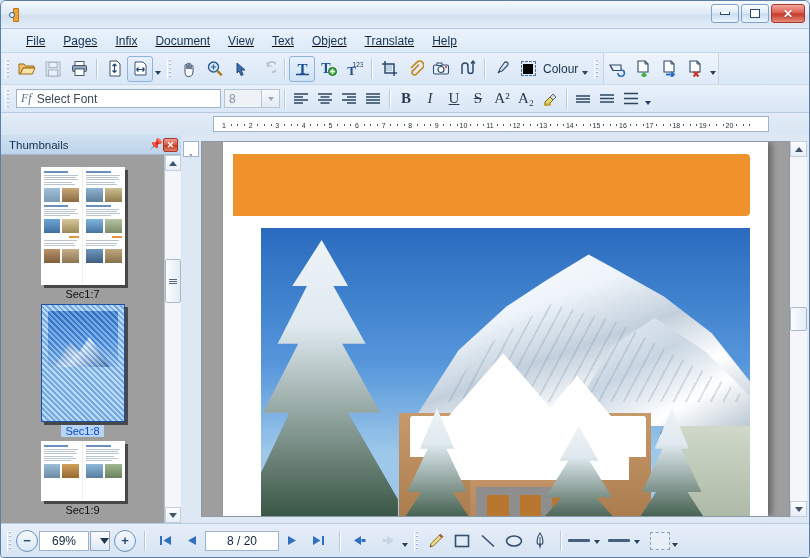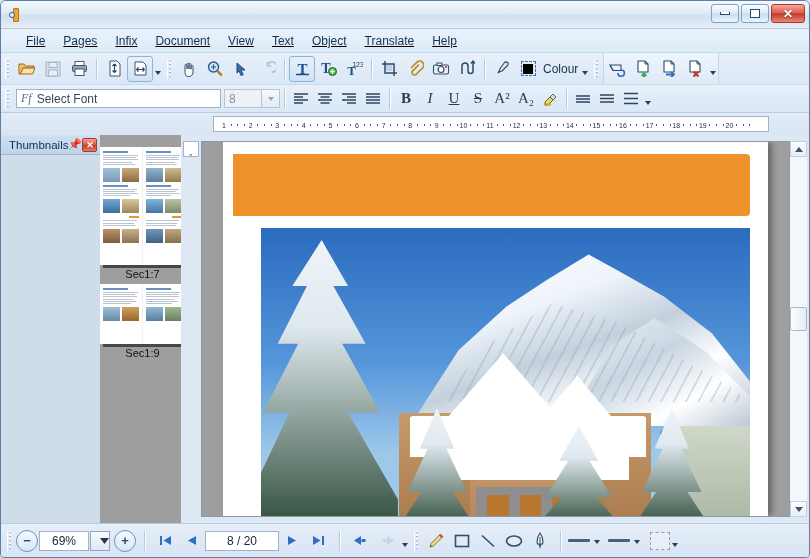--- a/index.html
+++ b/index.html
@@ -110,21 +110,21 @@
   .hruler {
     margin-left:212px;height:16px;flex:1;margin-right:40px;
     background:#fff;border:1px solid #9fb4ca;position:relative;overflow:hidden;
     font-size:7px;color:#1d2b3a;
   }
   .hruler .tk { position:absolute;top:0;height:16px;display:flex;align-items:center;justify-content:center;}
   .hruler .mk { position:absolute;top:7px;width:1px;height:2px;background:#4a5a6b;}
   
   .main { flex:1;display:flex;min-height:0; }
   
-  .thumbpanel { width:180px;flex:0 0 180px;display:flex;background:#cfdcea;}
+  .thumbpanel { width:180px;flex:0 0 180px;display:flex;flex-direction:column;background:#cfdcea;}
   .thumbhead {
     height:20px;flex:0 0 20px;display:flex;align-items:center;
     background:linear-gradient(180deg,#cfe0f1 0%,#bed4ea 100%);
     padding:0 3px 0 8px; border-bottom:1px solid #9fb8d2;
   }
   .thumbhead .t { flex:1;font-size:11.5px;color:#123050; }
   .pinbtn{width:14px;height:14px;display:flex;align-items:center;justify-content:center;color:#1b3a5c;font-size:11px;}
   .closebtn{
     width:15px;height:14px;border:1px solid #a8382b;border-radius:2px;
     background:linear-gradient(180deg,#f0a093 0%,#d2563f 50%,#bf3b25 52%,#e07d66 100%);
@@ -738,20 +738,29 @@
                   </div>
                 <div class="mini-imgs">
                     <div style="background:linear-gradient(180deg,#6f97bc,#3f5f80)"></div>
                     <div style="background:linear-gradient(180deg,#c0a87f,#85714b)"></div>
                   </div>
               </div>
             </div>
             <div class="thumbcap">Sec1:7</div>
           </div>
 
+          <div class="thumbitem sel">
+            <div class="page-mini sel-page">
+              <div class="sel-photo">
+                  <div class="mtn"></div>
+                </div>
+              <div class="sel-overlay"></div>
+            </div>
+            <div class="thumbcap">Sec1:8</div>
+          </div>
 
           <div class="thumbitem">
             <div class="page-mini" style="height:60px">
               <div class="mini-col">
                 <div class="mini-h"></div>
                 <div class="mini-lines">
                     <span style="width:96%"></span>
                     <span style="width:90%"></span>
                     <span style="width:94%"></span>
                     <span style="width:84%"></span>

